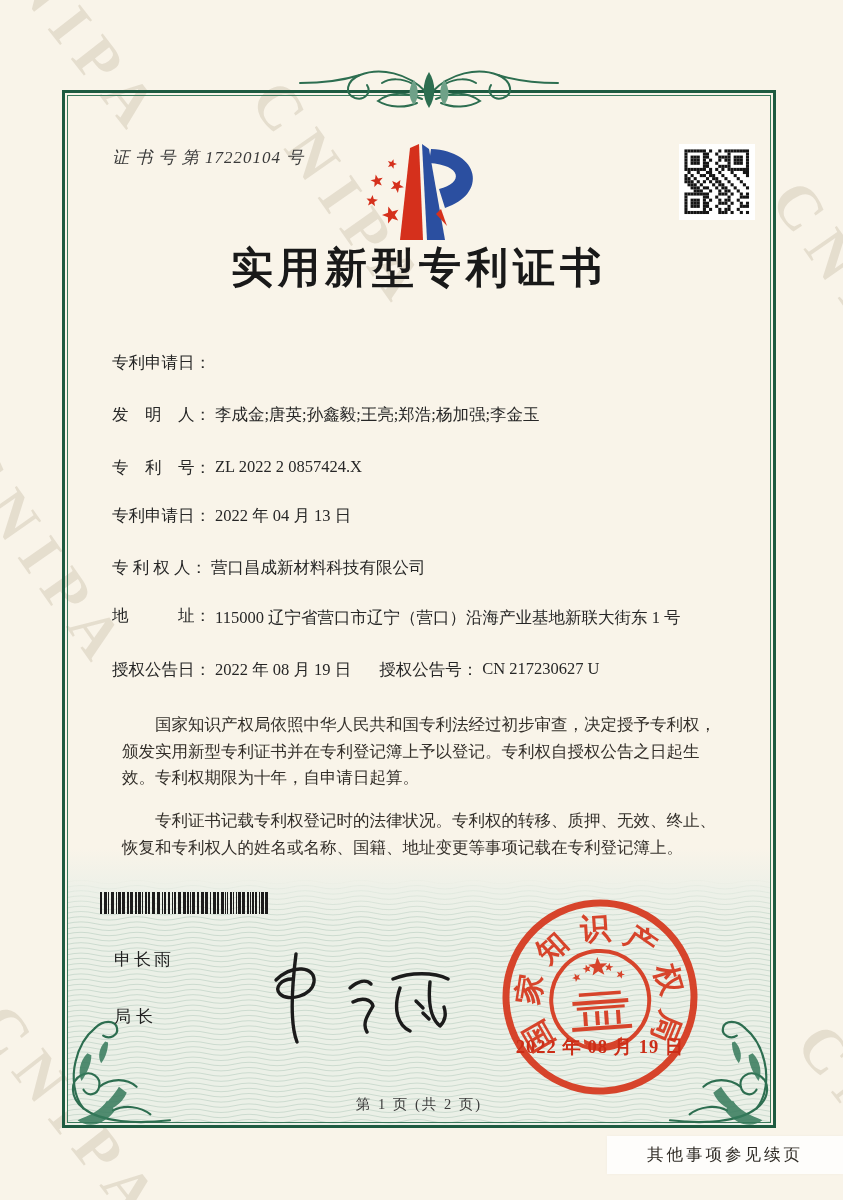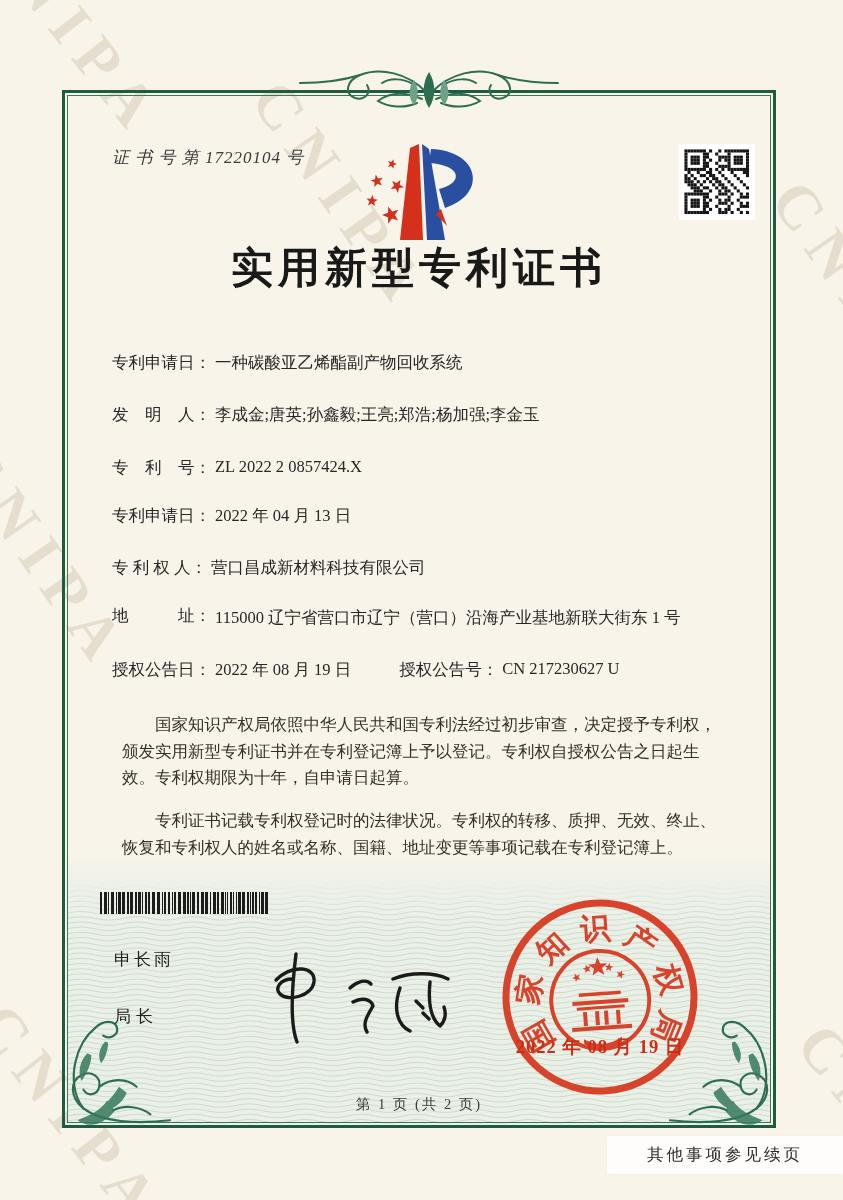--- a/index.html
+++ b/index.html
@@ -56,21 +56,21 @@
     text-align:center;font-size:42px;font-weight:600;color:#191919;
     letter-spacing:5px;
   }
 
   .fields{position:absolute;left:112px;top:0;width:648px;font-size:16.5px;color:#262626;}
   .frow{position:absolute;left:0;display:flex;align-items:flex-start;white-space:nowrap;}
   .frow .lbl{flex:none;}
   .frow .val{margin-left:4px;}
   .frow.wrap .val{white-space:normal;width:520px;line-height:1.55;}
   .r1{top:352px}.r2{top:404px}.r3{top:457px}.r4{top:505px}.r5{top:557px}.r6{top:605px}.r7{top:659px}
-  .pair2{margin-left:48px;display:flex;}
+  .pair2{margin-left:28px;display:flex;}
 
   .paras{
     position:absolute;left:106px;top:696px;width:638px;
     font-size:16.5px;line-height:1.62;color:#332f2a;
     font-family:"Liberation Serif","DejaVu Serif",serif;
   }
   .paras p{margin:16px;text-indent:2em;}
 
   .barcode{position:absolute;left:100px;top:892px;width:170px;height:22px;}
 
@@ -467,21 +467,20 @@
         <rect x="67.19999999999999" y="74" width="3.4" height="3.4"></rect>
         <rect x="74" y="74" width="3.4" height="3.4"></rect>
       </g>
   </svg>
 
   <div class="title">实用新型专利证书</div>
 
   <div class="fields">
     <div class="frow r1">
       <span class="lbl">专利申请日：</span>
-      <span class="val">一种碳酸亚乙烯酯副产物回收系统</span>
     </div>
     <div class="frow r2">
       <span class="lbl">发　明　人：</span>
       <span class="val">李成金;唐英;孙鑫毅;王亮;郑浩;杨加强;李金玉</span>
     </div>
     <div class="frow r3">
       <span class="lbl">专　利　号：</span>
       <span class="val">ZL 2022 2 0857424.X</span>
     </div>
     <div class="frow r4">

